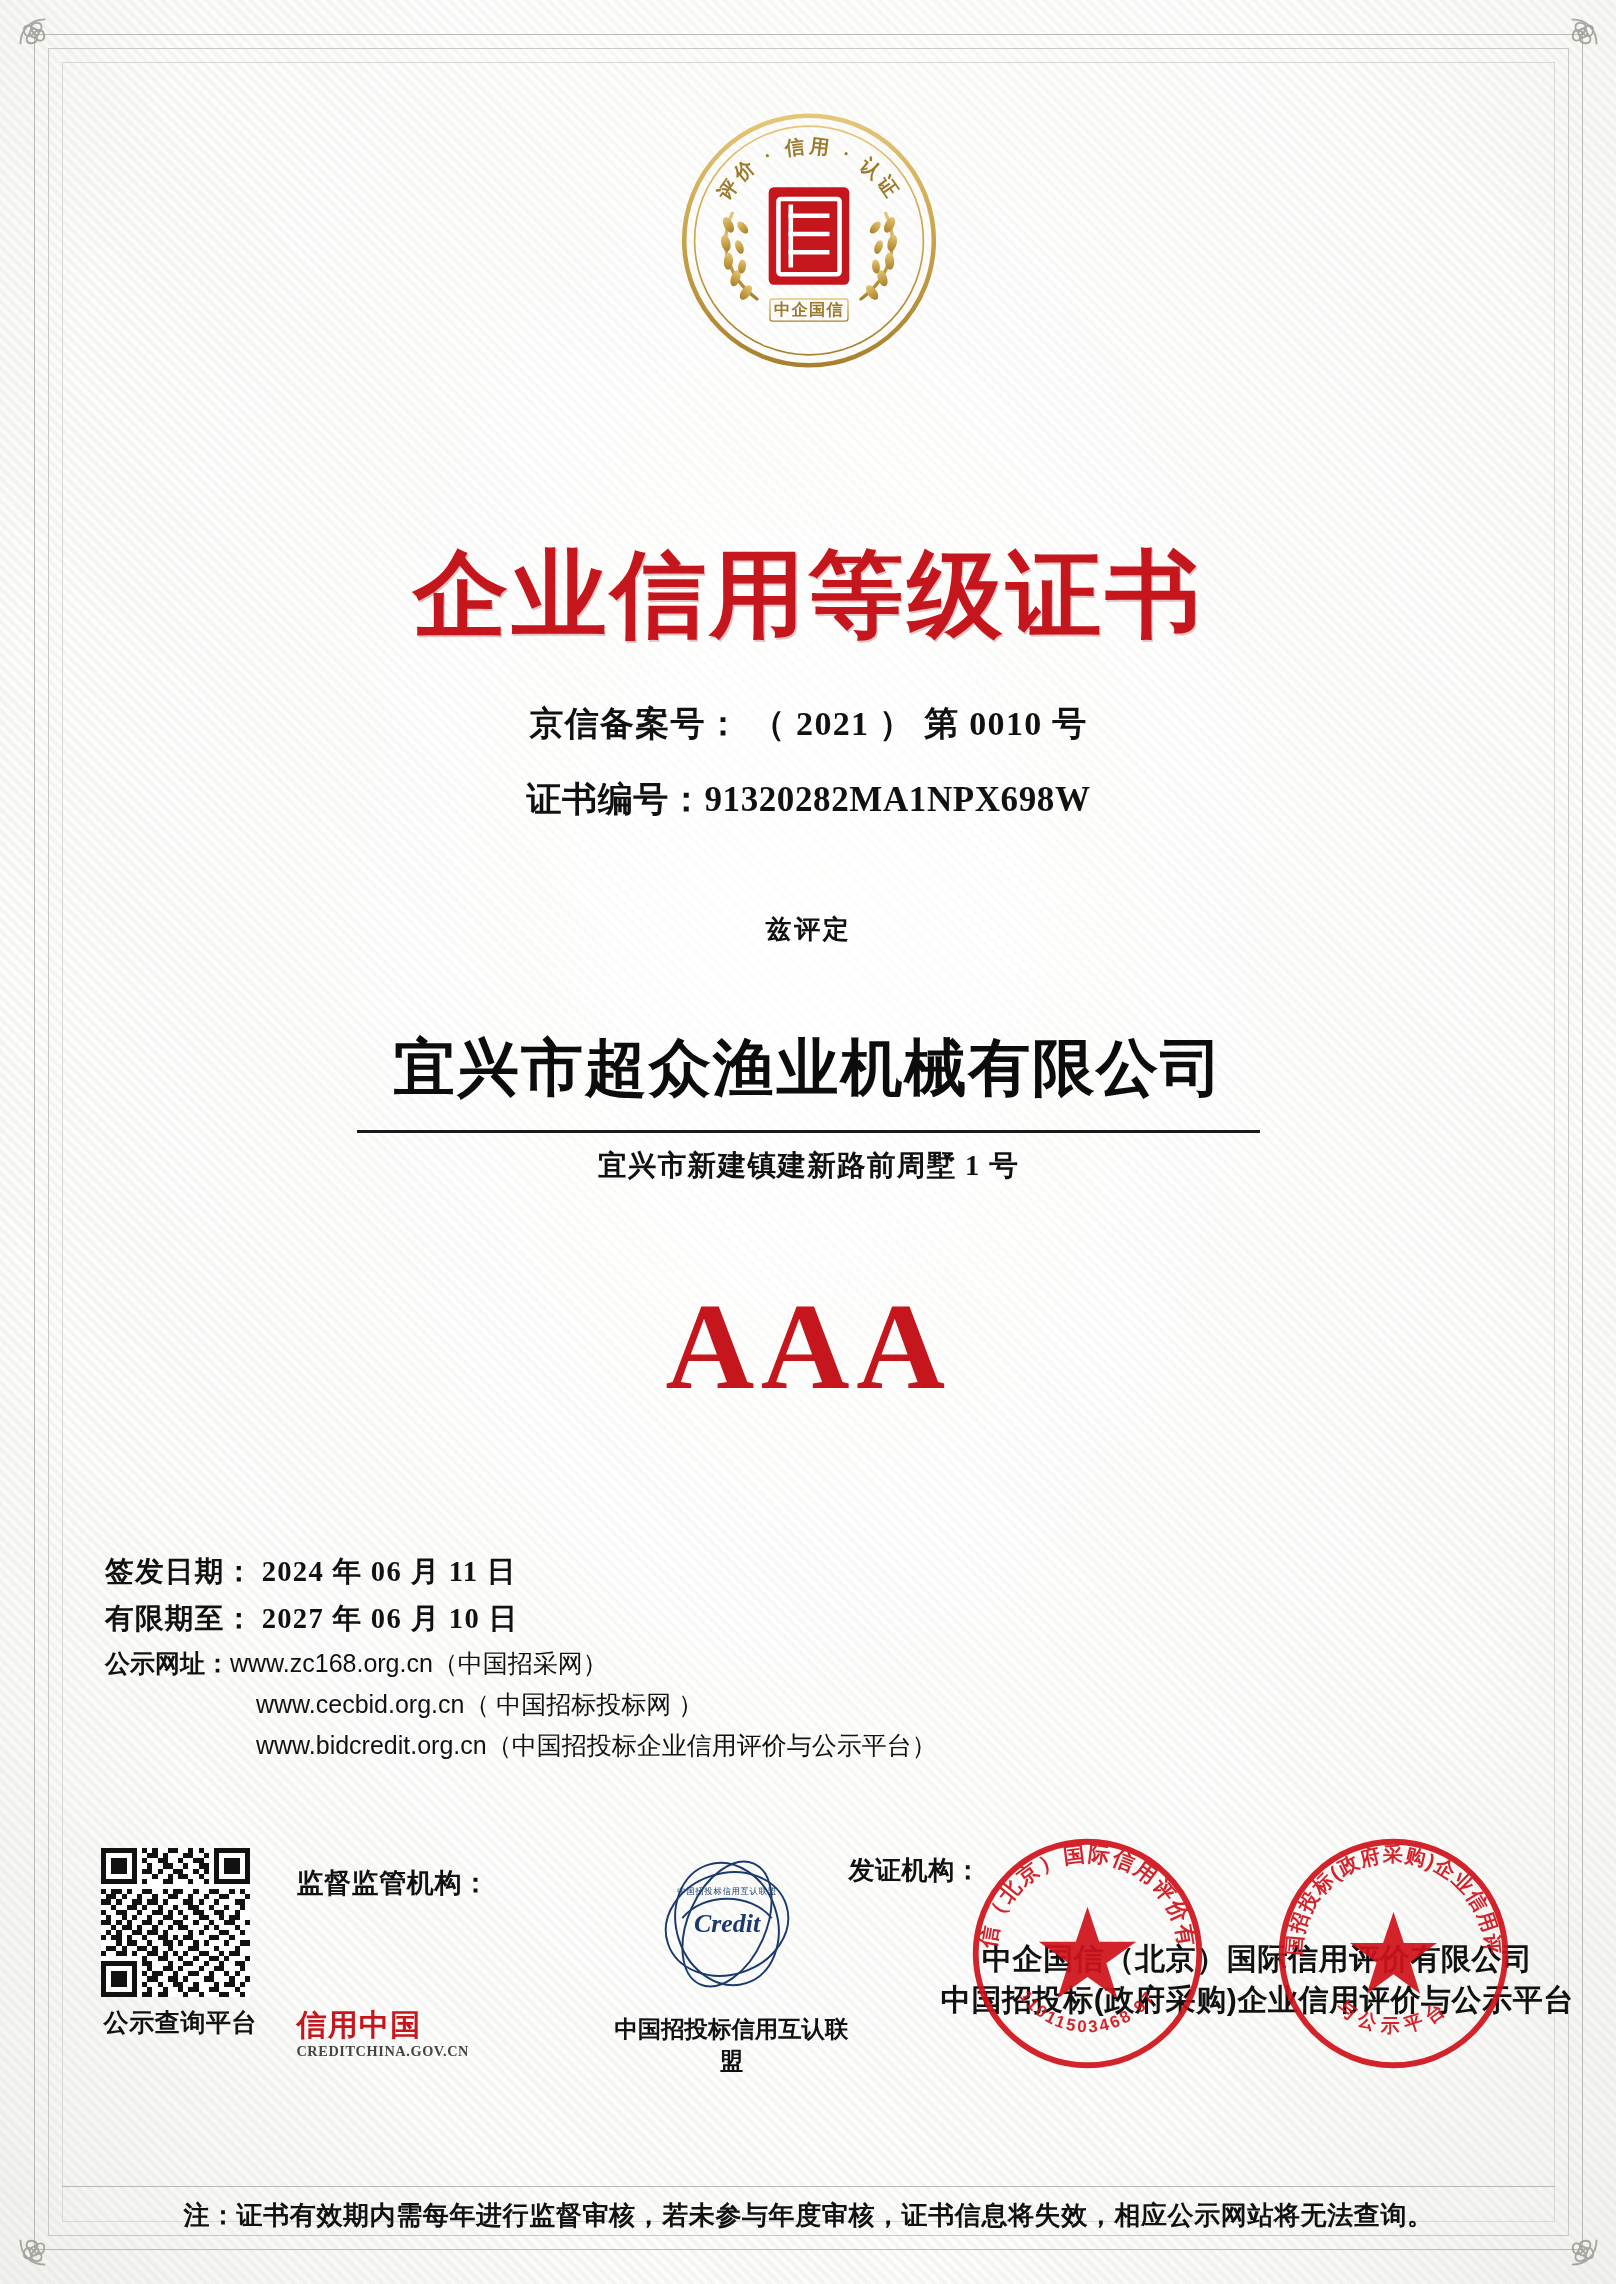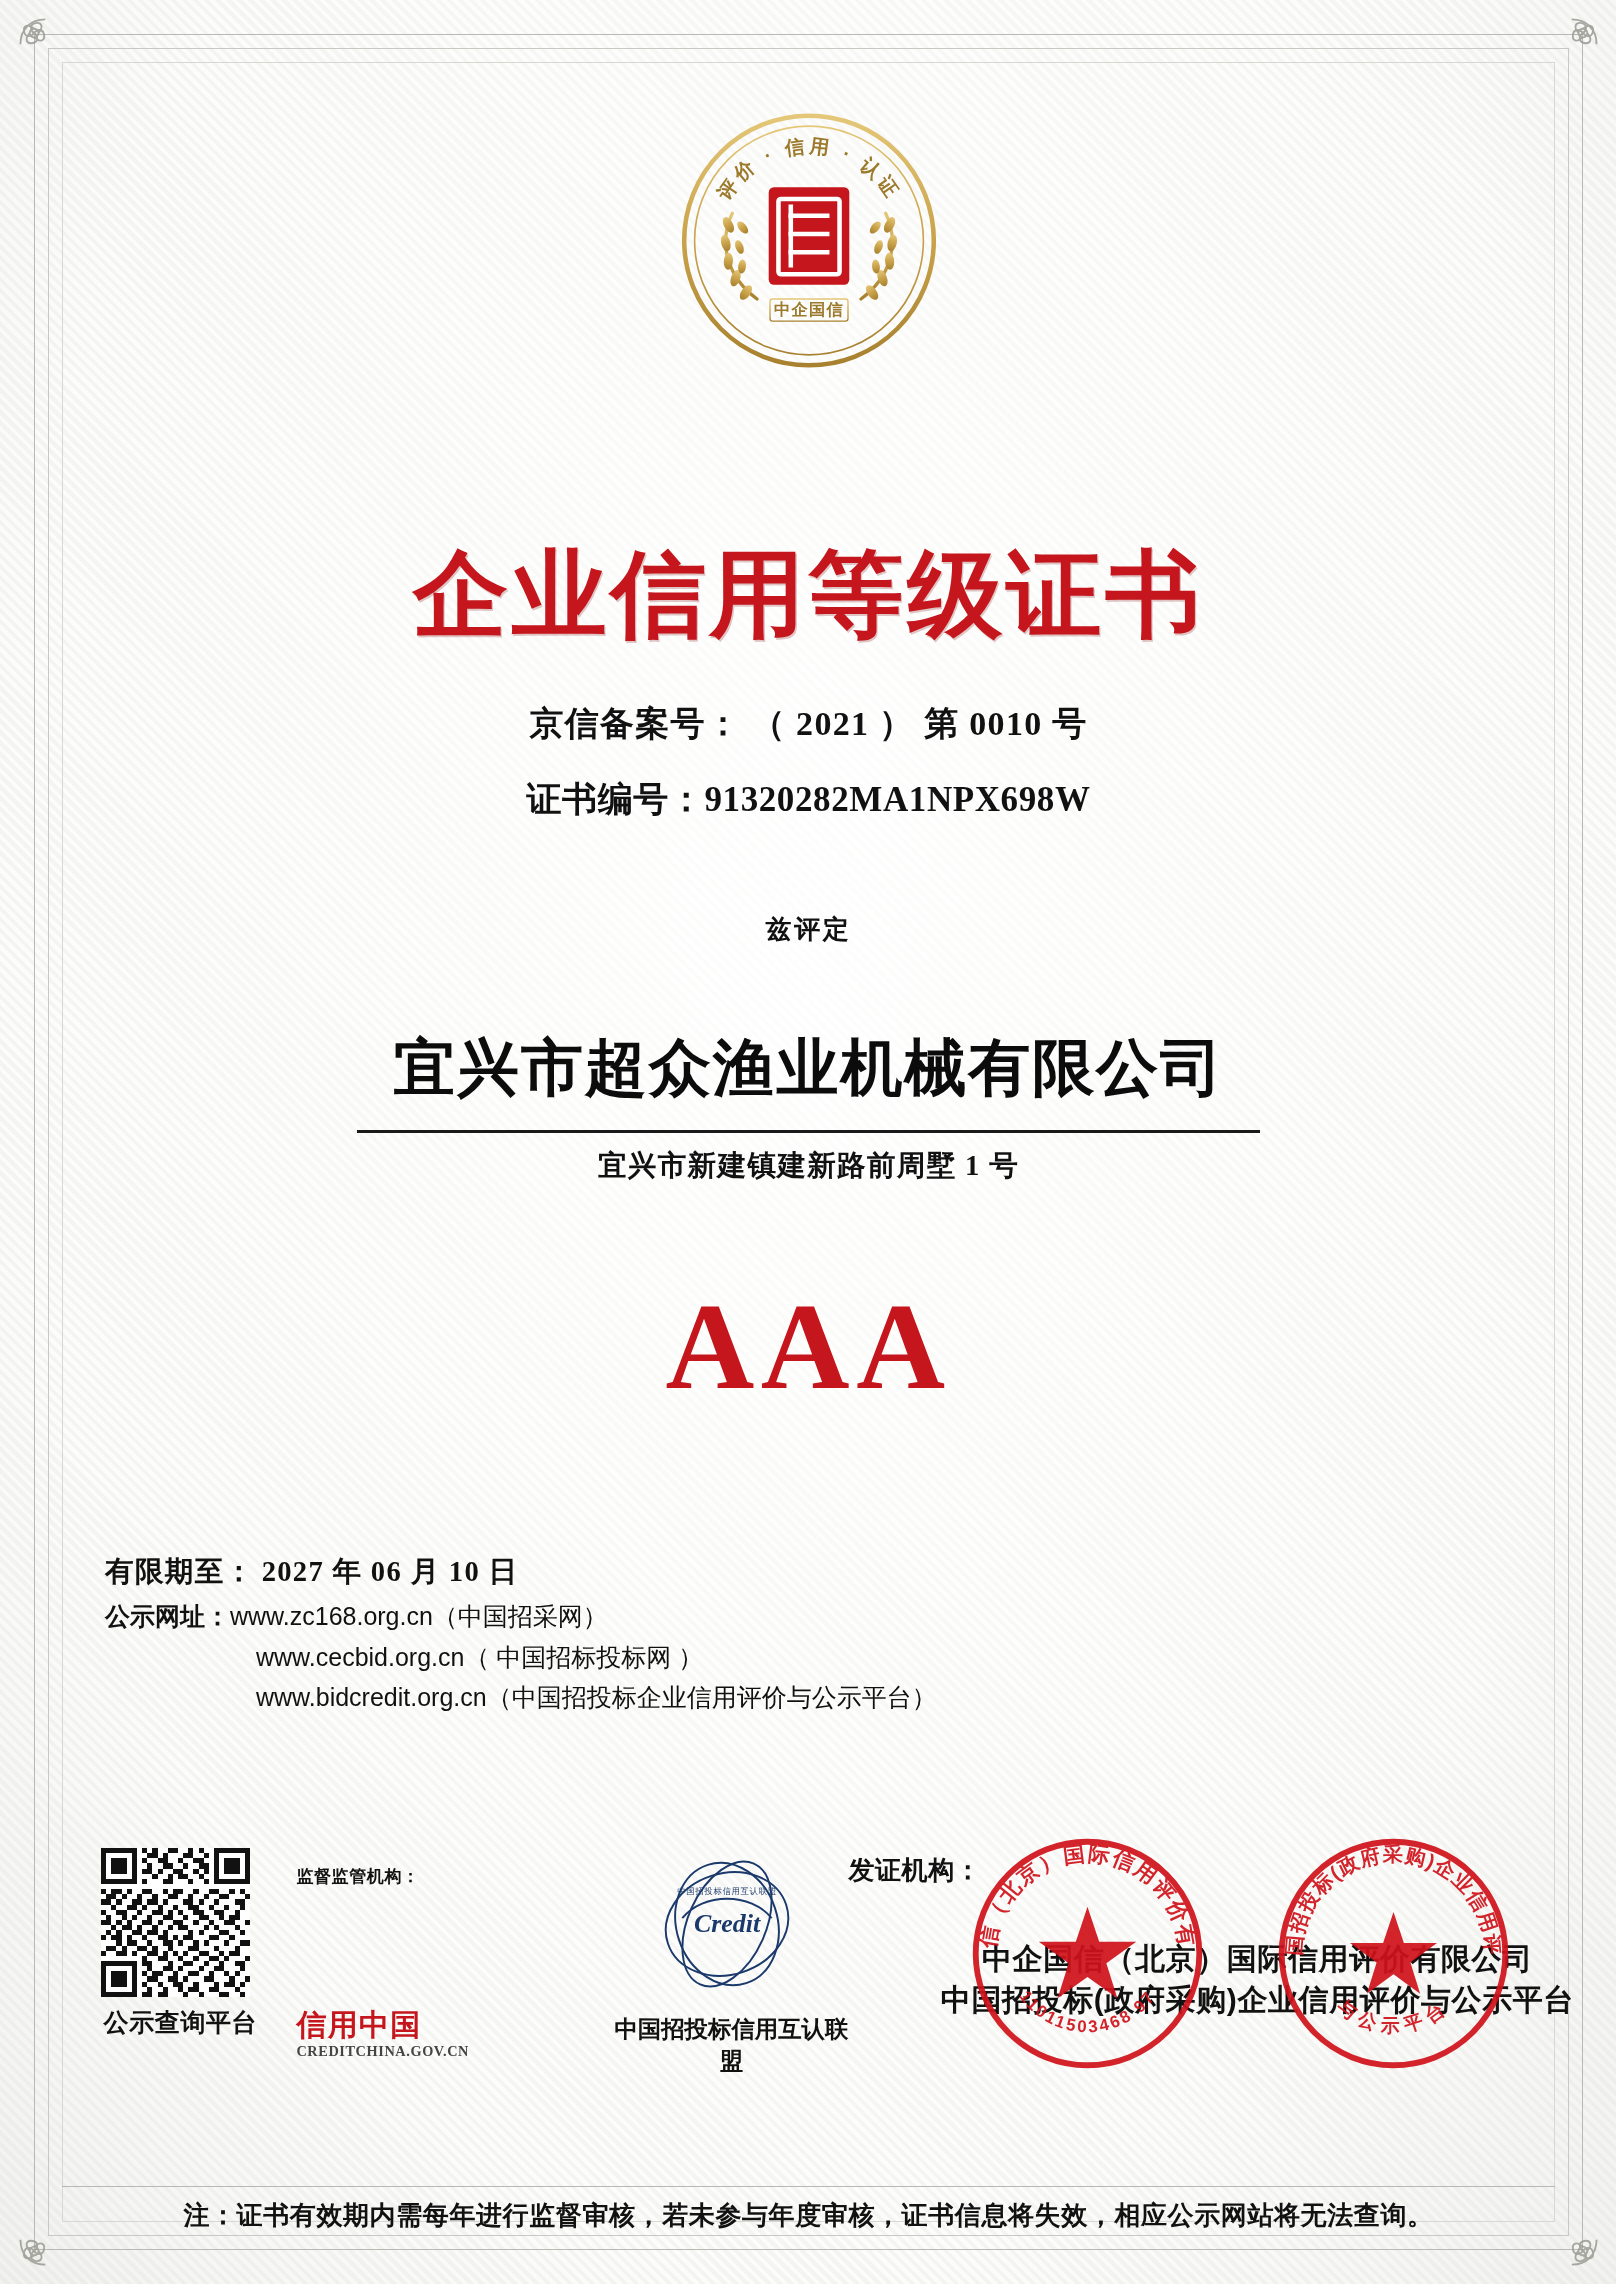--- a/index.html
+++ b/index.html
@@ -238,21 +238,21 @@
     font-size: 25px;
     font-weight: 700;
     letter-spacing: 0.6px;
     color: #111;
   }
 
   .supervisor-label {
     position: absolute;
     left: 195px;
     top: 28.6px;
-    font-size: 17px;
+    font-size: 27px;
     font-weight: 700;
     letter-spacing: 0.6px;
     color: #111;
   }
 
   .credit-china {
     position: absolute;
     left: 195px;
     top: 174px;
     text-align: left;
@@ -475,20 +475,24 @@
 
     <div class="hereby">兹评定</div>
 
     <div class="company-name">宜兴市超众渔业机械有限公司</div>
     <div class="company-underline"></div>
     <div class="company-address">宜兴市新建镇建新路前周墅 1 号</div>
 
     <div class="grade">AAA</div>
 
     <div class="info-block">
+      <div class="info-line">
+        <span class="lbl">签发日期：</span>
+        <span class="val">2024 年 06 月 11 日</span>
+      </div>
       <div class="info-line">
         <span class="lbl">有限期至：</span>
         <span class="val">2027 年 06 月 10 日</span>
       </div>
       <div class="site-line">
         <span class="lbl" style="font-family:'Liberation Serif',serif;font-weight:700;">公示网址：</span><span>www.zc168.org.cn（中国招采网）</span>
       </div>
       <div class="site-line indent">
         <span>www.cecbid.org.cn（ 中国招标投标网 ）</span>
       </div>

